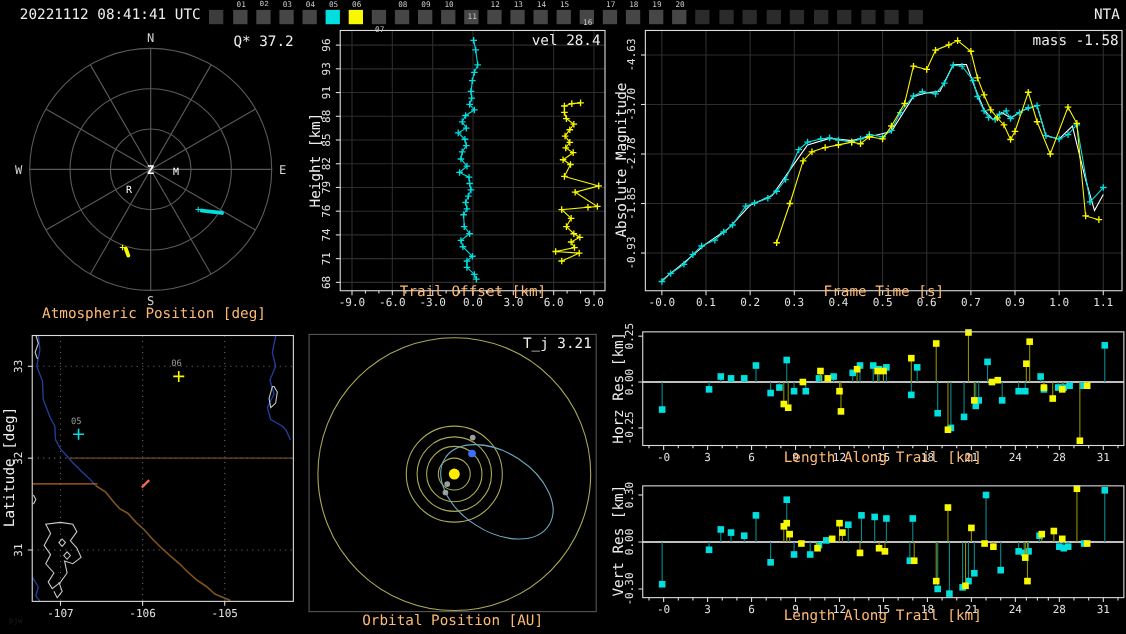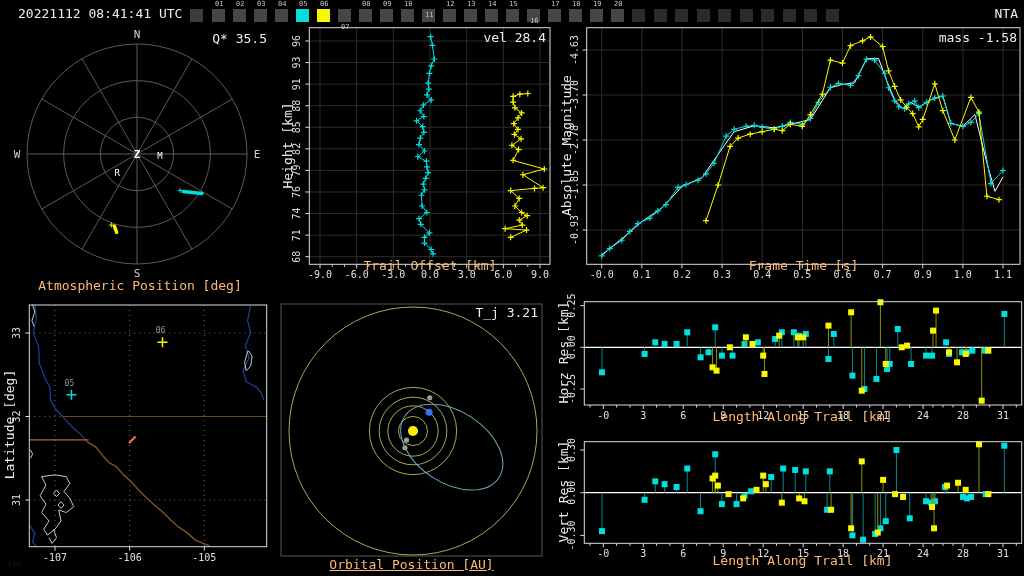--- a/index.html
+++ b/index.html
@@ -781,35 +781,35 @@
       <div class="fbox" style="left: 696.5px; top: 9px; background: rgb(43, 43, 43);"></div>
       <div class="fbox" style="left: 718px; top: 9px; background: rgb(43, 43, 43);"></div>
       <div class="fbox" style="left: 739.5px; top: 9px; background: rgb(43, 43, 43);"></div>
       <div class="fbox" style="left: 761px; top: 9px; background: rgb(43, 43, 43);"></div>
       <div class="fbox" style="left: 782.5px; top: 9px; background: rgb(43, 43, 43);"></div>
       <div class="fbox" style="left: 804px; top: 9px; background: rgb(43, 43, 43);"></div>
       <div class="fbox" style="left: 825.5px; top: 9px; background: rgb(43, 43, 43);"></div>
     </div>
   <div class="hdr-text" style="left:960px;top:6px;width:58px;text-align:right;">NTA</div>
 
-  <div class="stat" style="left:145px;top:31px;width:122px;">Q* 35.5</div>
+  <div class="stat" style="left:145px;top:31px;width:122px;">Q* 37.2</div>
   <div class="ttl" style="left:10px;top:278px;width:260px;">Atmospheric Position [deg]</div>
 
   <div class="stat" style="left:420px;top:30px;width:126px;">vel 28.4</div>
   <div class="ttl" style="left:310px;top:258px;width:240px;">Trail Offset [km]</div>
   <div class="vlab" style="left:187px;top:138px;">Height [km]</div>
 
   <div class="stat" style="left:880px;top:30px;width:137px;">mass -1.58</div>
   <div class="ttl" style="left:587px;top:258px;width:433px;">Frame Time [s]</div>
   <div class="vlab" style="left:466px;top:138px;">Absolute Magnitude</div>
 
   <div class="vlab" style="left:-91px;top:417px;">Latitude [deg]</div>
 
   <div class="stat" style="left:420px;top:305px;width:118px;">T_j 3.21</div>
-  <div class="ttl" style="left:281px;top:557px;width:261px;text-decoration:underline;">Orbital Position [AU]</div>
+  <div class="ttl" style="left:281px;top:557px;width:261px;">Orbital Position [AU]</div>
 
   <div class="ttl" style="left:584px;top:409px;width:437px;">Length Along Trail [km]</div>
   <div class="vlab" style="left:463px;top:345px;">Horz Res [km]</div>
   <div class="ttl" style="left:584px;top:553px;width:437px;">Length Along Trail [km]</div>
   <div class="vlab" style="left:463px;top:484px;">Vert Res [km]</div>
 
   <div class="watermark" style="left:8px;top:560px;">pjw</div>
 </div>
 
 </body></html>

